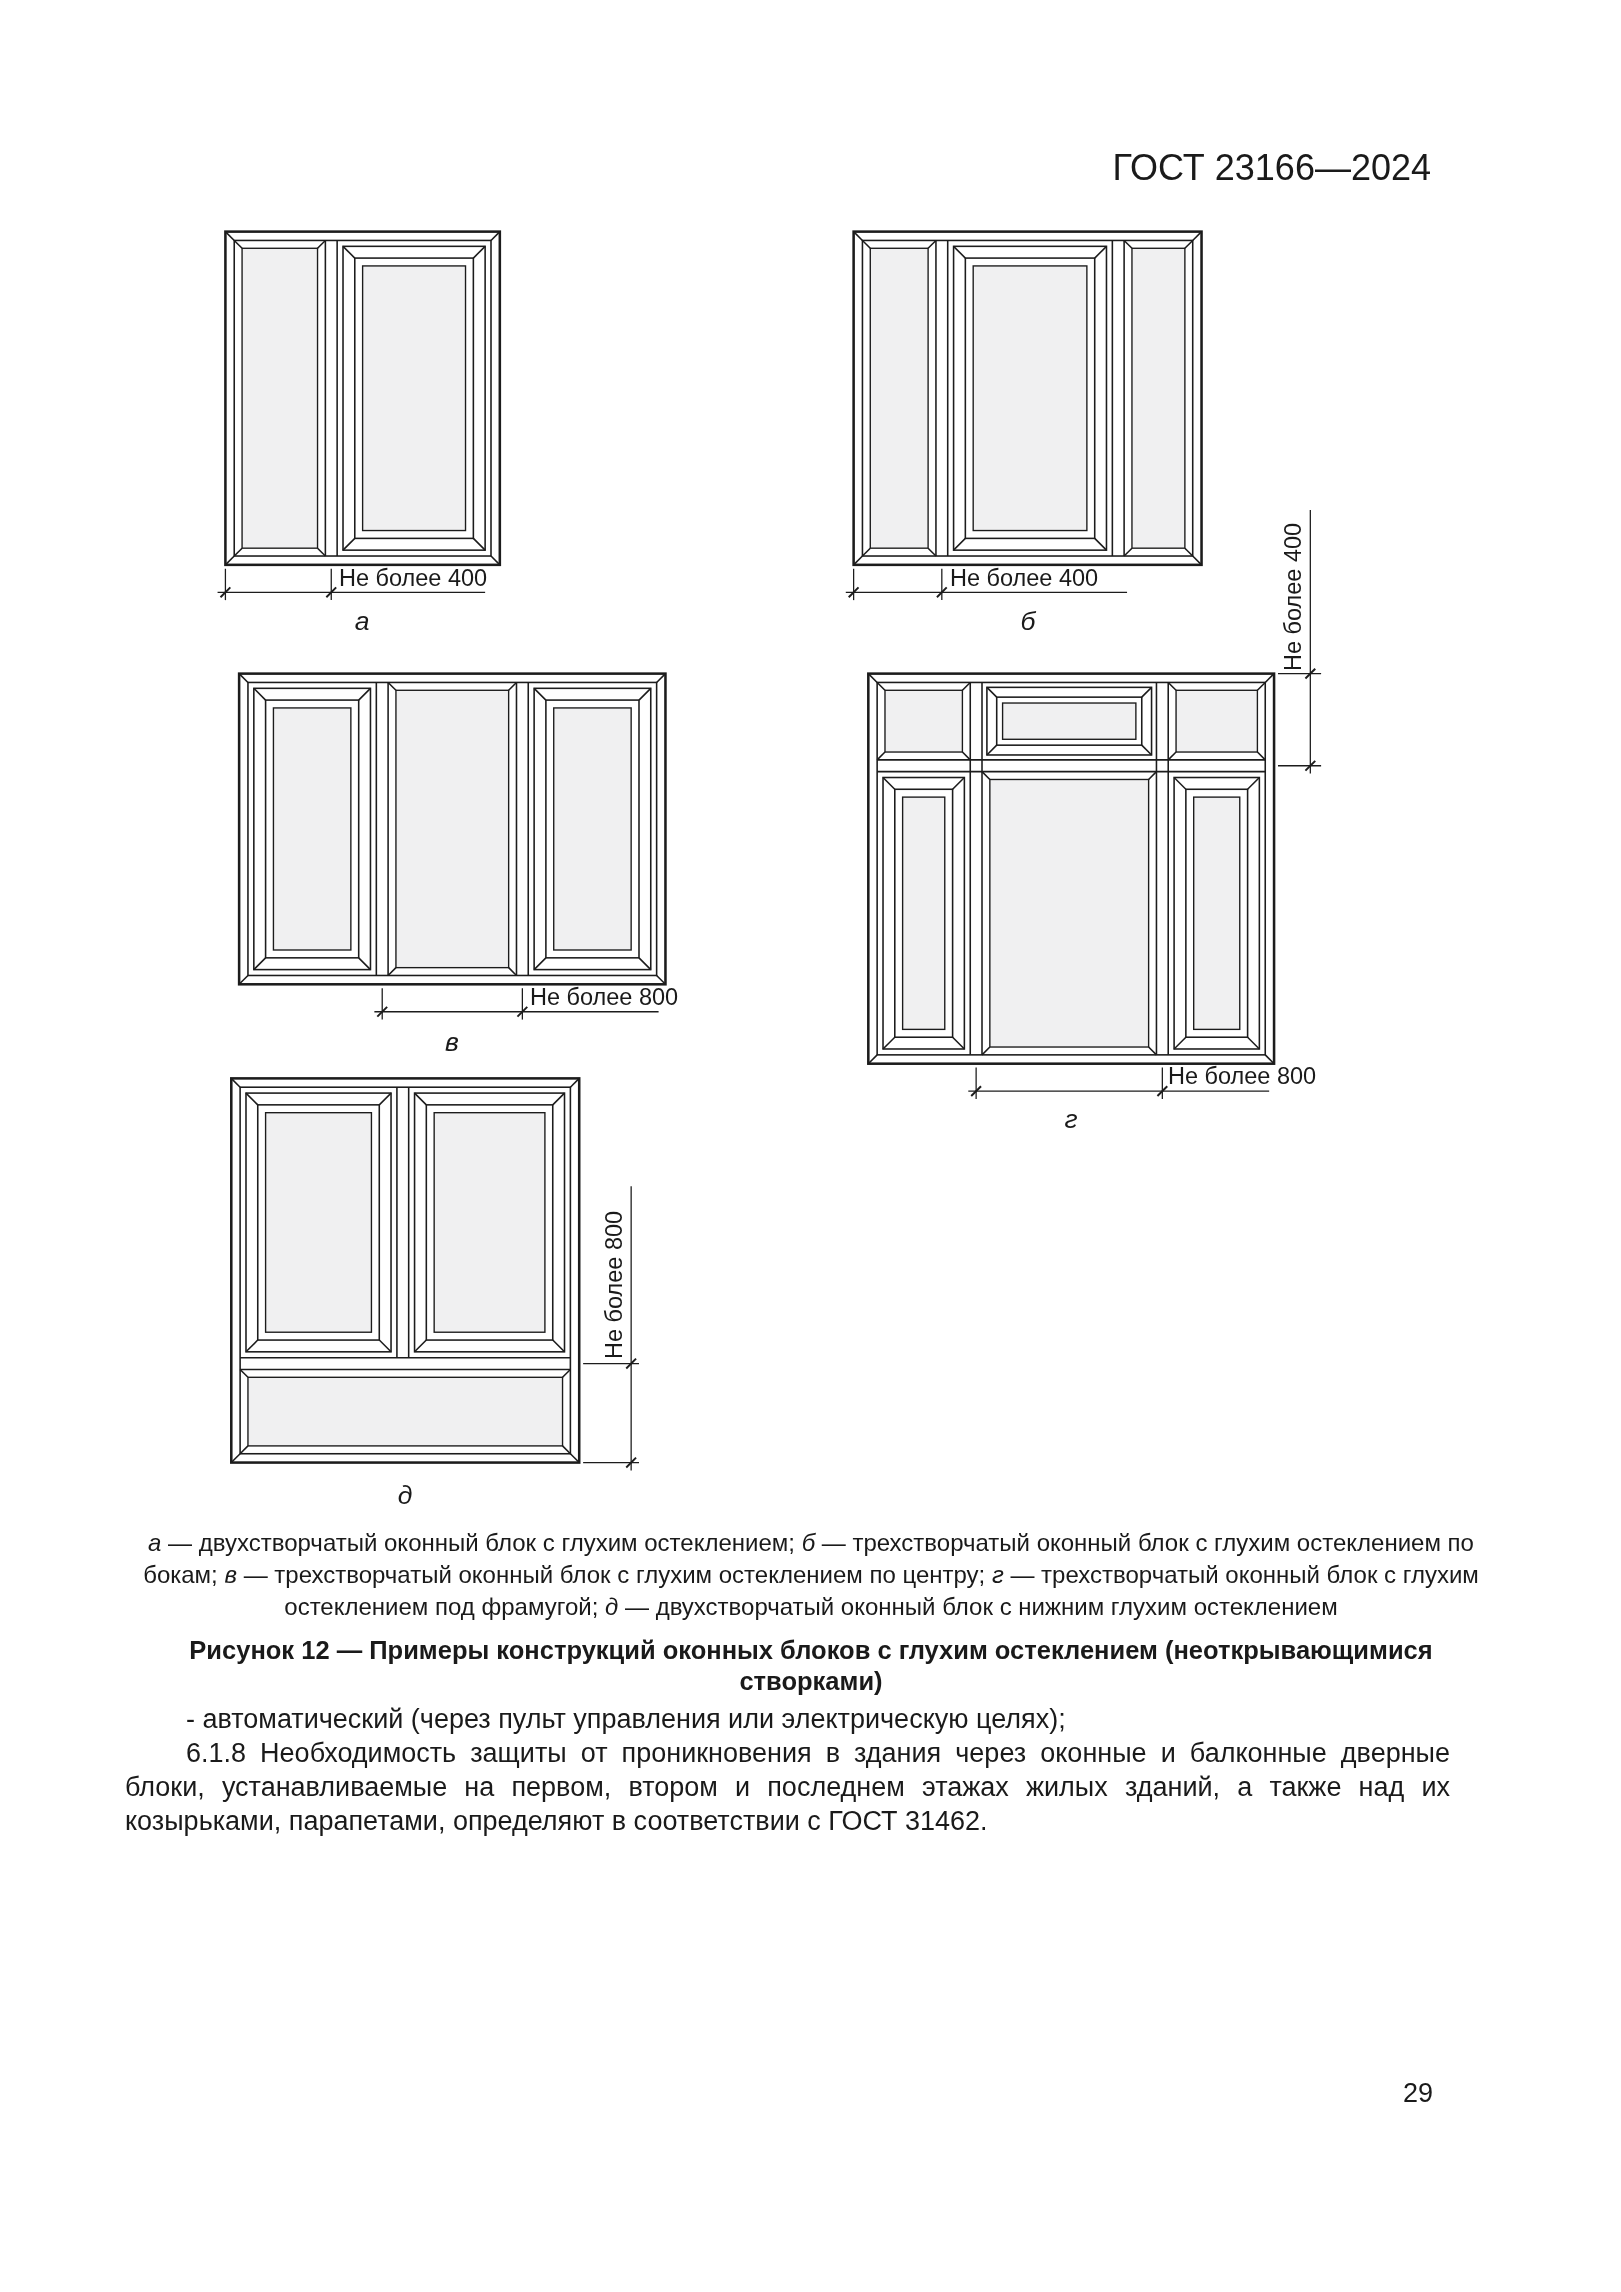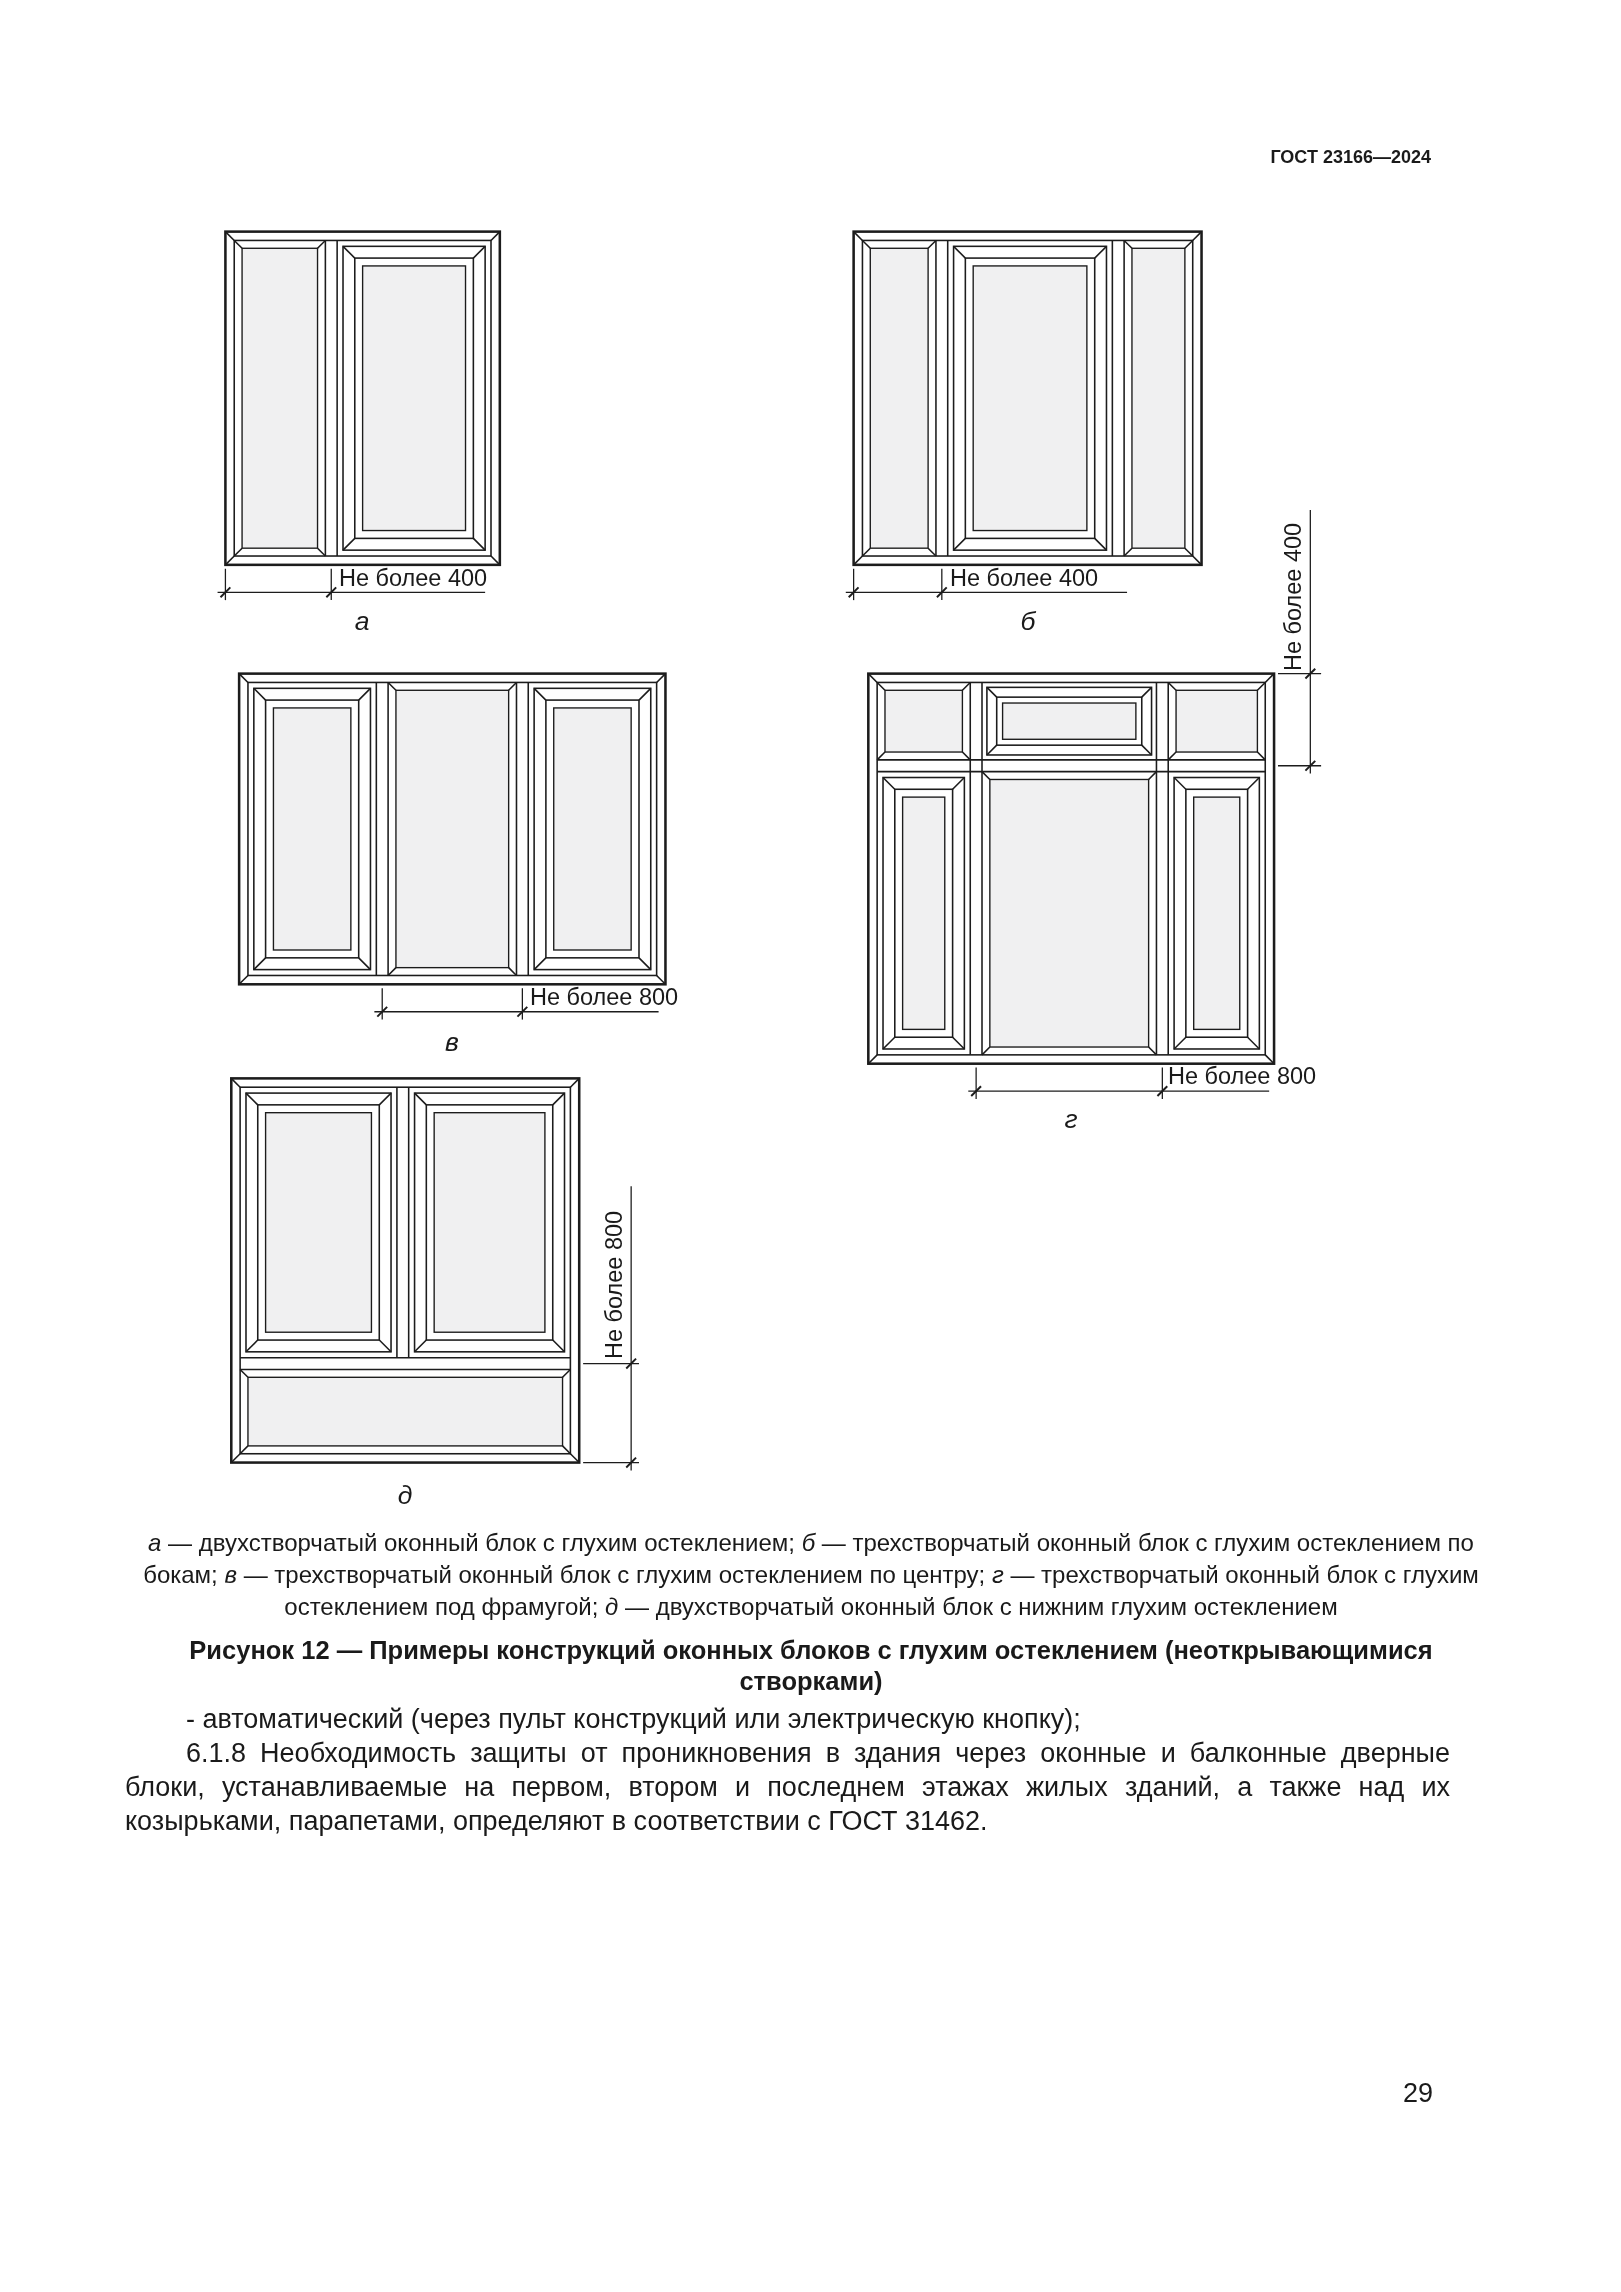--- a/index.html
+++ b/index.html
@@ -2,21 +2,21 @@
 <html lang="ru"><head>
 <meta charset="utf-8">
 <style>
   html,body { margin:0; padding:0; background:#ffffff; }
   .page {
     position:relative; width:1621px; height:2293px; background:#ffffff;
     font-family:"Liberation Sans","DejaVu Sans",sans-serif; color:#1a1a1a;
     overflow:hidden;
   }
   .abs { position:absolute; }
-  .hdr { font-size:18px; font-weight:bold; text-align:right; }
+  .hdr { font-size:36px; font-weight:normal; text-align:right; }
   .pgnum { font-size:27px; text-align:right; }
   .dimlbl { font-size:23.5px; line-height:25.5px; white-space:nowrap; }
   .vdim {
     position:absolute; font-size:23.5px; white-space:nowrap;
     writing-mode:vertical-rl; transform:rotate(180deg); width:26.5px;
   }
   .diaglbl { font-size:26.5px; font-style:italic; text-align:center; }
   .legend { font-size:24px; line-height:32px; text-align:center; }
   .figcap { font-size:25.5px; line-height:31px; text-align:center; }
   .bodytext { font-size:27px; line-height:34px; text-align:justify; }
@@ -250,20 +250,20 @@
   <div class="abs diaglbl" style="left:868px; top:1104px; width:406px;">г</div>
 
   <div class="vdim" style="left:601px; top:1186px; height:173px;">Не более 800</div>
   <div class="abs diaglbl" style="left:231px; top:1480px; width:348px;">д</div>
 
   <div class="abs legend" style="left:118px; top:1527px; width:1386px;"><i>а</i><span> — двухстворчатый оконный блок с глухим остеклением; </span><i>б</i><span> — трехстворчатый оконный блок с глухим остеклением по бокам; </span><i>в</i><span> — трехстворчатый оконный блок с глухим остеклением по центру; </span><i>г</i><span> — трехстворчатый оконный блок с глухим остеклением под фрамугой; </span><i>д</i><span> — двухстворчатый оконный блок с нижним глухим остеклением</span></div>
 
   <div class="abs figcap" style="left:118px; top:1635px; width:1386px;font-weight:bold;">Рисунок 12 — Примеры конструкций оконных блоков с глухим остеклением (неоткрывающимися створками)</div>
 
   <div class="abs bodytext" style="left:125px; top:1702px; width:1325px;">
-    <p>- автоматический (через пульт конструкций или электрическую кнопку);</p>
+    <p>- автоматический (через пульт управления или электрическую целях);</p>
     <p>6.1.8 Необходимость защиты от проникновения в здания через оконные и балконные дверные блоки, устанавливаемые на первом, втором и последнем этажах жилых зданий, а также над их козырьками, парапетами, определяют в соответствии с ГОСТ 31462.</p>
   </div>
 
   <div class="abs pgnum" style="left:1157px; top:2078px; width:276px;">29</div>
 
 </div>
 
 
 </body></html>

